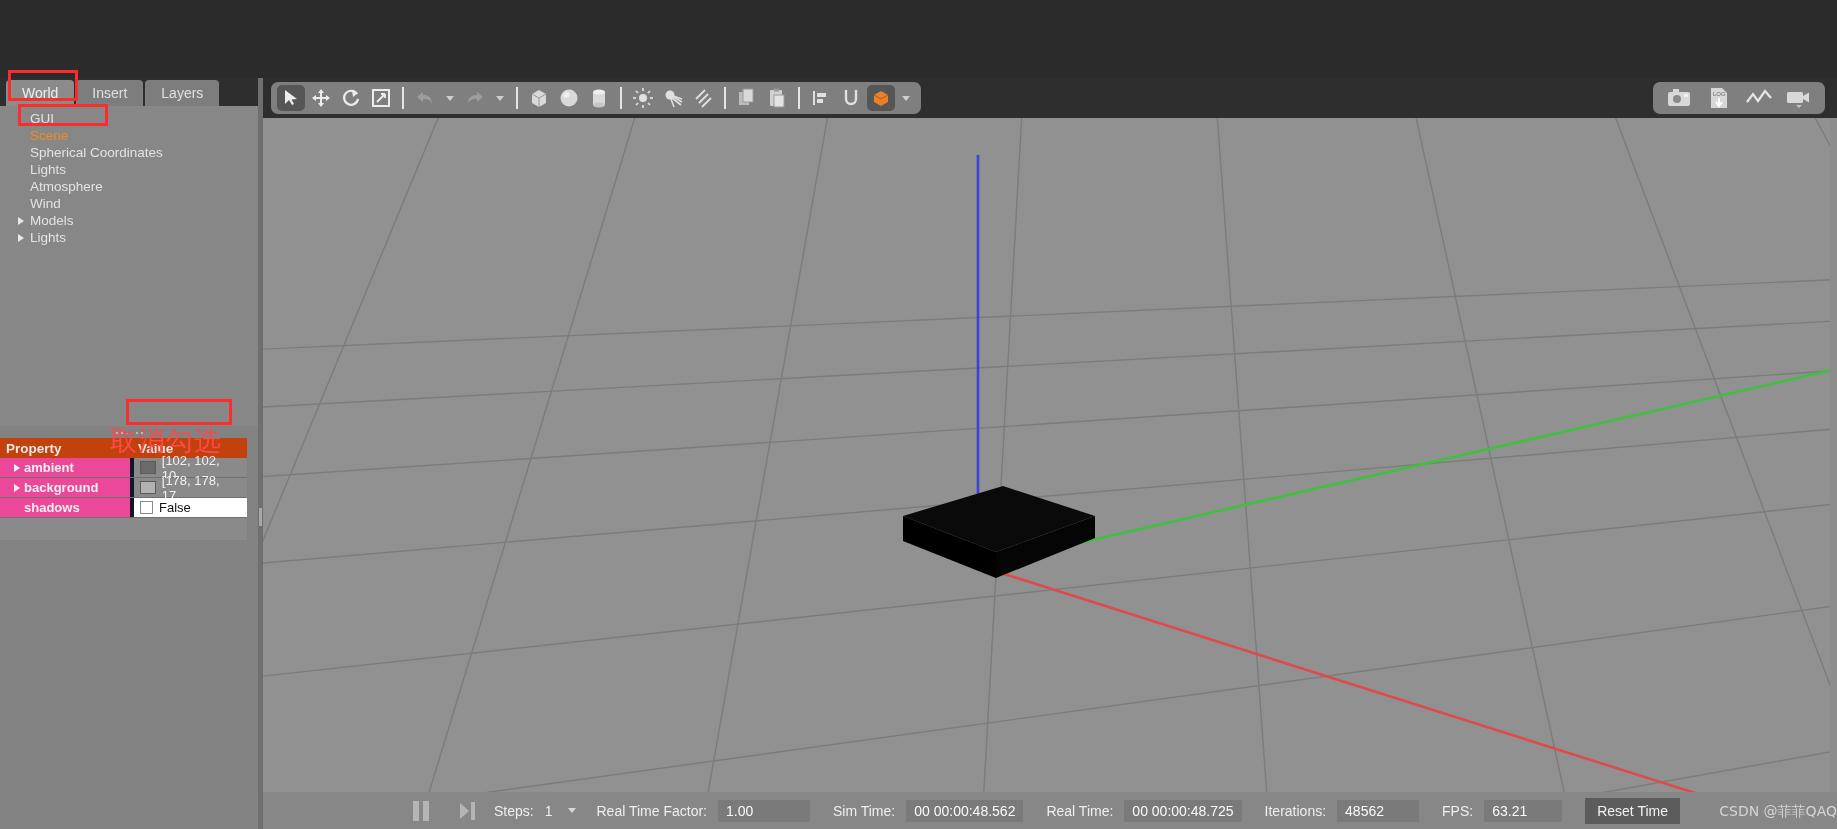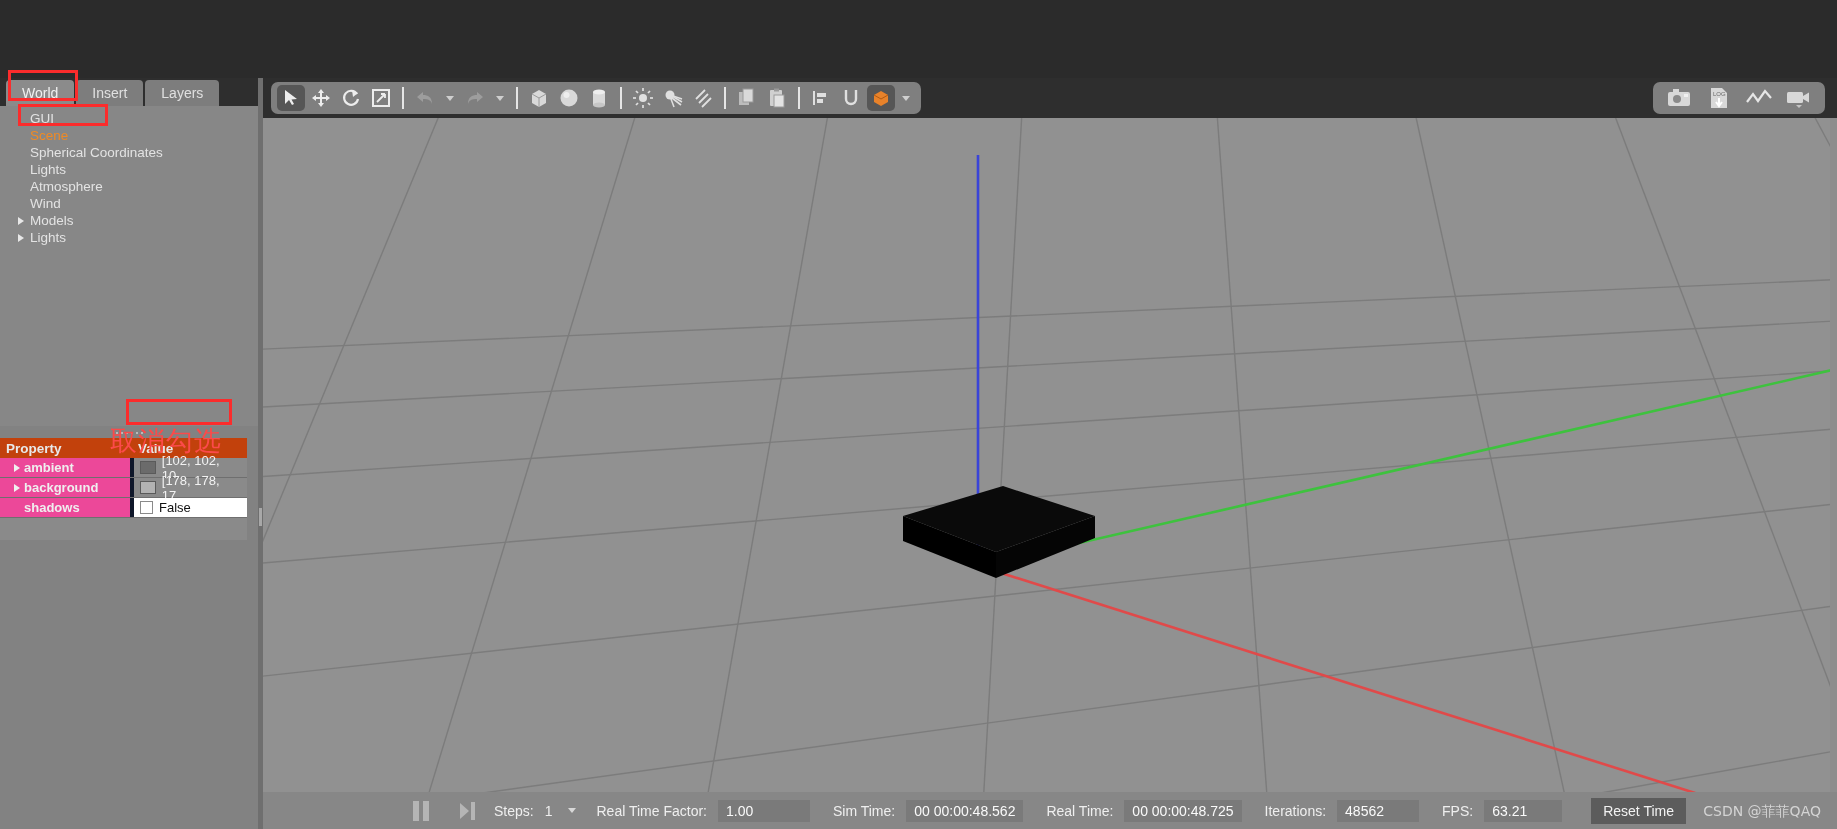--- a/index.html
+++ b/index.html
@@ -163,36 +163,36 @@
     background:#878787; display:flex; align-items:center; padding-left:150px; gap:5px;
   }
   .sb-label { color:#efefef; font-size:14px; margin-right:6px; white-space:nowrap; }
   .sb-field {
     background:#7a7a7a; color:#fafafa; font-size:14px;
     padding:2px 8px; min-width:60px; height:22px; display:flex; align-items:center;
     margin-right:18px;
   }
   .sb-btn {
     background:#5c5c5c; color:#f2f2f2; font-size:14px; padding:4px 12px;
-    height:26px; display:flex; align-items:center; cursor:default; margin-left:6px;
+    height:26px; display:flex; align-items:center; cursor:default; 
   }
   .pause-btn { display:flex; gap:4px; margin-right:26px; cursor:default; }
   .pause-btn i { width:6px; height:20px; background:#b5b5b5; display:block; }
   .step-btn { display:flex; align-items:center; gap:2px; margin-right:14px; cursor:default; }
   .step-btn .tri {
     width:0;height:0;border-left:9px solid #b5b5b5;
     border-top:8px solid transparent;border-bottom:8px solid transparent;
   }
   .step-btn .bar { width:4px; height:18px; background:#b5b5b5; }
   .sb-caret {
     width:0;height:0;border-left:4px solid transparent;border-right:4px solid transparent;
     border-top:5px solid #d8d8d8; margin-left:4px; margin-right:16px;
   }
   .watermark {
-    position:absolute; right:16px; bottom:8px; color:#d4d4d4; font-size:14px;
+    position:absolute; right:0; bottom:8px; color:#d4d4d4; font-size:14px;
     font-family:"DejaVu Sans", sans-serif;
   }
   .vscroll {
     position:absolute; right:0; top:40px; width:7px; height:711px; background:#8d8d8d;
   }
   .panel-grip {
     position:absolute; left:258px; top:78px; width:5px; height:751px; background:#6f6f6f;
   }
   .panel-grip::after {
     content:""; position:absolute; left:1px; top:430px; width:3px; height:18px; background:#a8a8a8;

